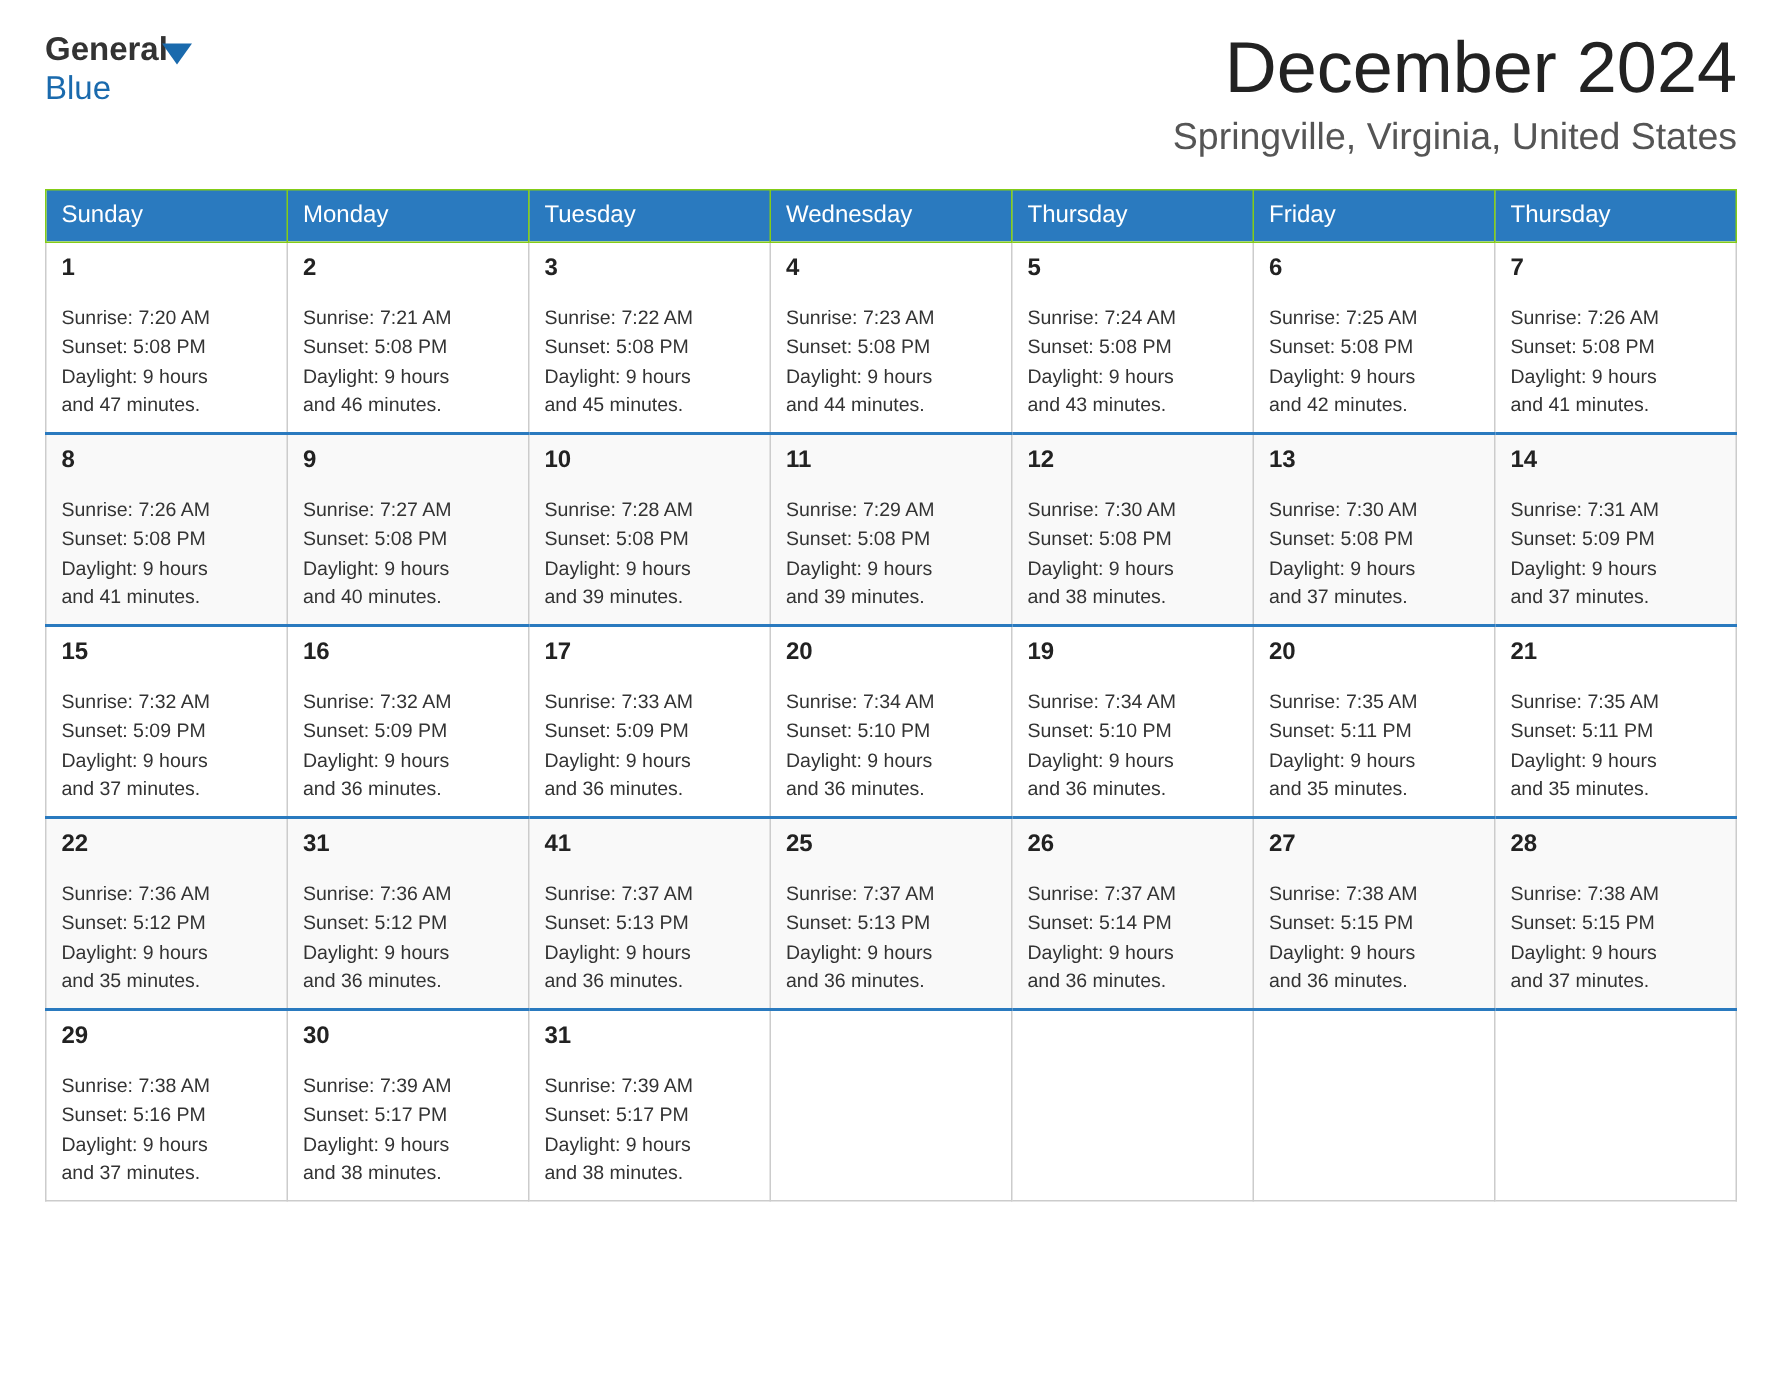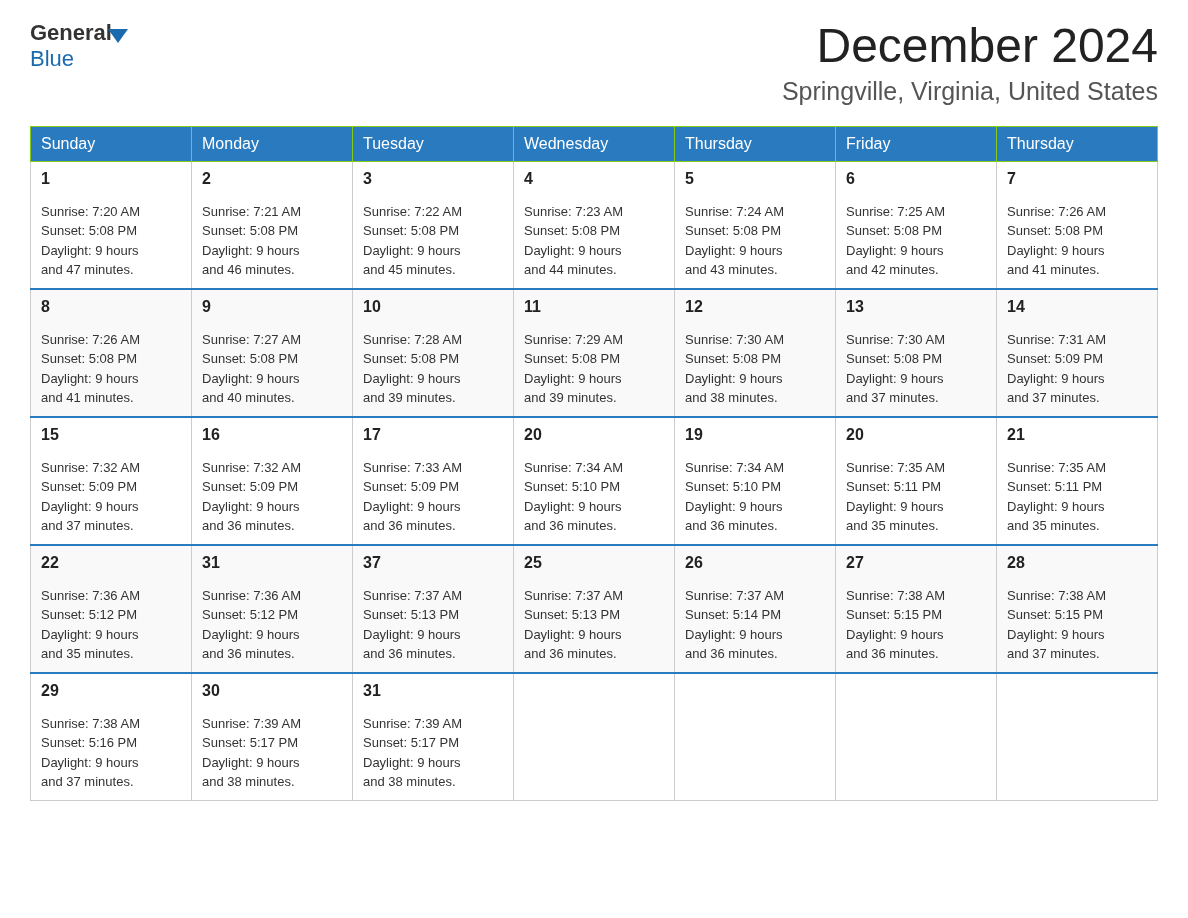--- a/index.html
+++ b/index.html
@@ -321,21 +321,21 @@
       </td>
         <td>
         <span class="day-number">31</span>
         <div class="day-info">
           Sunrise: 7:36 AM<br>
           Sunset: 5:12 PM<br>
           Daylight: 9 hours and&nbsp;36 minutes.
         </div>
       </td>
         <td>
-        <span class="day-number">37</span>
+        <span class="day-number">41</span>
         <div class="day-info">
           Sunrise: 7:37 AM<br>
           Sunset: 5:13 PM<br>
           Daylight: 9 hours and&nbsp;36 minutes.
         </div>
       </td>
         <td>
         <span class="day-number">25</span>
         <div class="day-info">
           Sunrise: 7:37 AM<br>

